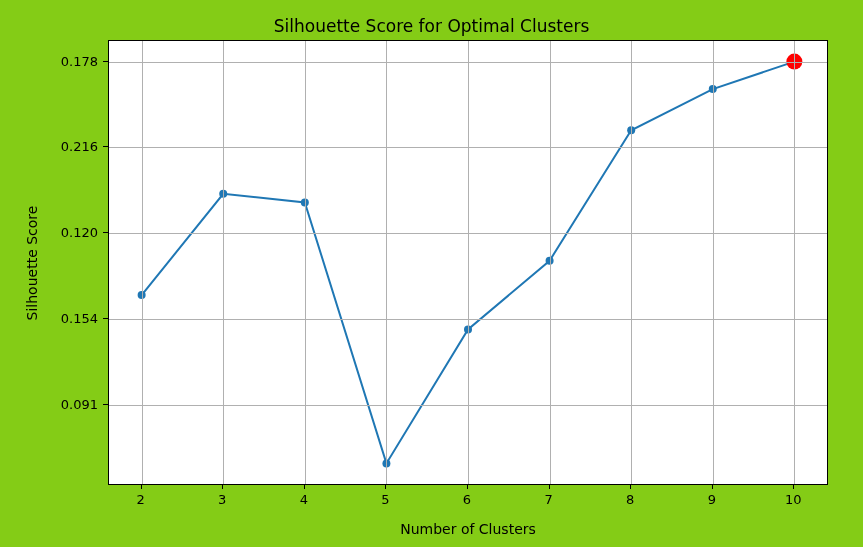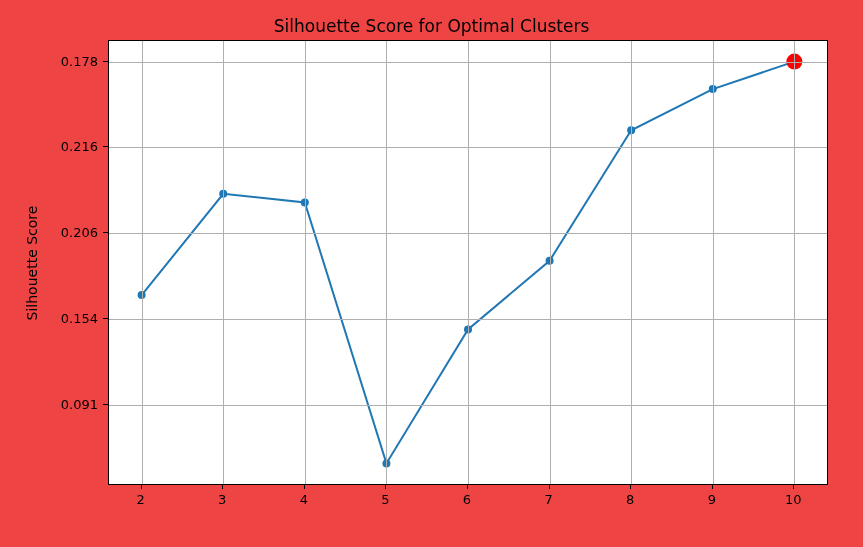--- a/index.html
+++ b/index.html
@@ -6,21 +6,21 @@
     margin: 0;
     padding: 0;
     background: #ffffff;
     font-family: "DejaVu Sans", "Helvetica Neue", Arial, sans-serif;
     color: #000;
   }
   .figure {
     position: relative;
     width: 863px;
     height: 547px;
-    background: #ef4444;
+    background: #84cc16;
   }
   .title {
     position: absolute;
     top: 16px;
     left: 0;
     right: 0;
     text-align: center;
     font-size: 17px;
     color: #000;
   }
@@ -129,20 +129,21 @@
       <div class="grid-v" style="left: 522.182px;"></div>
       <div class="grid-v" style="left: 603.773px;"></div>
       <div class="grid-v" style="left: 685.364px;"></div>
       <div class="grid-h" style="top: 364.016px;"></div>
       <div class="grid-h" style="top: 278.163px;"></div>
       <div class="grid-h" style="top: 192.31px;"></div>
       <div class="grid-h" style="top: 106.457px;"></div>
       <div class="grid-h" style="top: 20.6047px;"></div>
     </div>
 
+  <div class="xlabel">Number of Clusters</div>
 
 <div class="tick-mark" style="left: 140.636px; top: 484px; width: 1px; height: 5px;"></div>
     <div class="xtick" style="left: 140.636px;">2</div>
     <div class="tick-mark" style="left: 222.227px; top: 484px; width: 1px; height: 5px;"></div>
     <div class="xtick" style="left: 222.227px;">3</div>
     <div class="tick-mark" style="left: 303.818px; top: 484px; width: 1px; height: 5px;"></div>
     <div class="xtick" style="left: 303.818px;">4</div>
     <div class="tick-mark" style="left: 385.409px; top: 484px; width: 1px; height: 5px;"></div>
     <div class="xtick" style="left: 385.409px;">5</div>
     <div class="tick-mark" style="left: 467px; top: 484px; width: 1px; height: 5px;"></div>
@@ -153,18 +154,18 @@
     <div class="xtick" style="left: 630.182px;">8</div>
     <div class="tick-mark" style="left: 711.773px; top: 484px; width: 1px; height: 5px;"></div>
     <div class="xtick" style="left: 711.773px;">9</div>
     <div class="tick-mark" style="left: 793.364px; top: 484px; width: 1px; height: 5px;"></div>
     <div class="xtick" style="left: 793.364px;">10</div>
     <div class="tick-mark" style="left: 103px; top: 404.016px; width: 5px; height: 1px;"></div>
     <div class="ytick" style="left: 38px; top: 404.016px;">0.091</div>
     <div class="tick-mark" style="left: 103px; top: 318.163px; width: 5px; height: 1px;"></div>
     <div class="ytick" style="left: 38px; top: 318.163px;">0.154</div>
     <div class="tick-mark" style="left: 103px; top: 232.31px; width: 5px; height: 1px;"></div>
-    <div class="ytick" style="left: 38px; top: 232.31px;">0.206</div>
+    <div class="ytick" style="left: 38px; top: 232.31px;">0.120</div>
     <div class="tick-mark" style="left: 103px; top: 146.457px; width: 5px; height: 1px;"></div>
     <div class="ytick" style="left: 38px; top: 146.457px;">0.216</div>
     <div class="tick-mark" style="left: 103px; top: 60.6047px; width: 5px; height: 1px;"></div>
     <div class="ytick" style="left: 38px; top: 60.6047px;">0.178</div>
   </div>
 
 </body></html>

